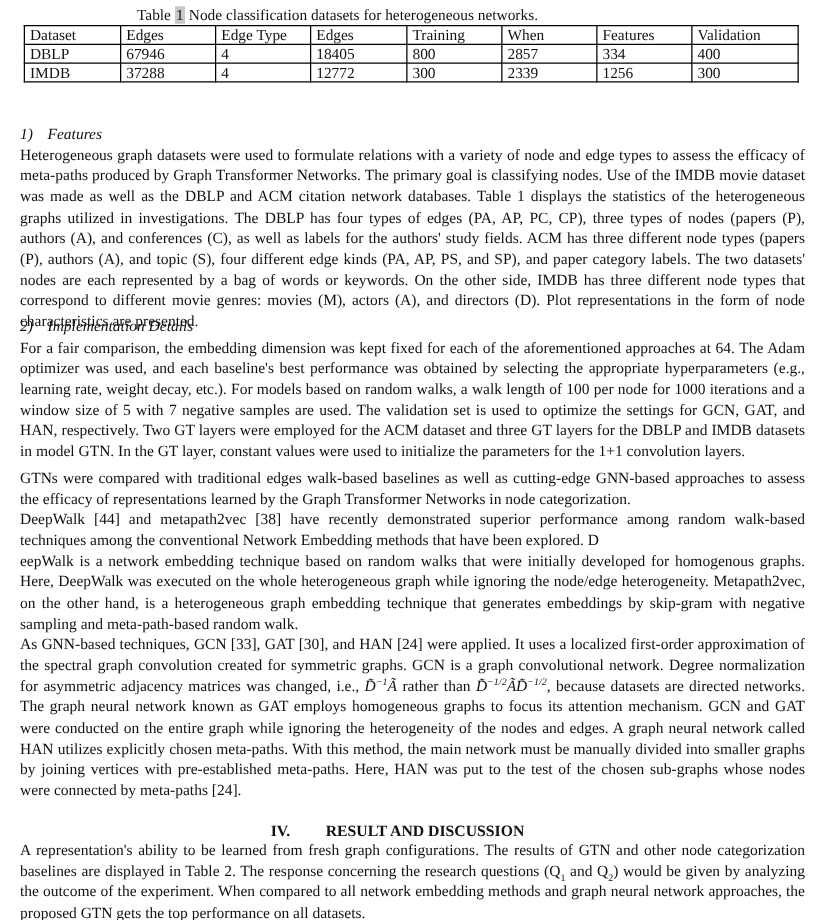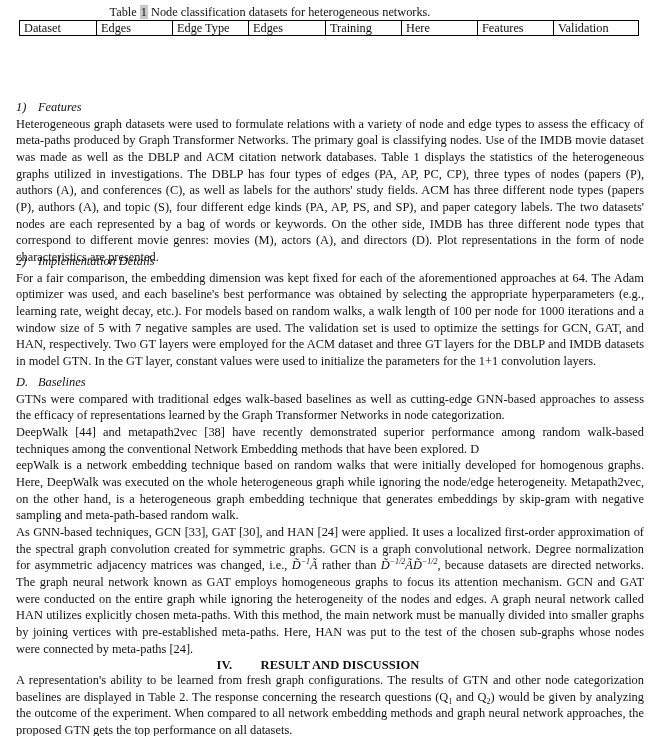--- a/index.html
+++ b/index.html
@@ -60,45 +60,62 @@
         <col style="width:76px">
         <col style="width:85px">
     </colgroup>
     <tbody>
         <tr>
       <td>Dataset</td>
       <td>Edges</td>
       <td>Edge Type</td>
       <td>Edges</td>
       <td>Training</td>
-      <td>Here</td>
+      <td>When</td>
       <td>Features</td>
       <td>Validation</td>
+    </tr>
+    <tr>
+      <td>DBLP</td>
+      <td>67946</td>
+      <td>4</td>
+      <td>18405</td>
+      <td>800</td>
+      <td>2857</td>
+      <td>334</td>
+      <td>400</td>
+    </tr>
+    <tr>
+      <td>IMDB</td>
+      <td>37288</td>
+      <td>4</td>
+      <td>12772</td>
+      <td>300</td>
+      <td>2339</td>
+      <td>1256</td>
+      <td>300</td>
     </tr>
   </tbody>
     </table>
 
   <div class="text" style="top:99px;">
     <p class="heading-sub">
       <span class="num">1)</span><span>Features</span>
     </p>
     <p>Heterogeneous graph datasets were used to formulate relations with a variety of node and edge types to assess the efficacy of meta-paths produced by Graph Transformer Networks. The primary goal is classifying nodes. Use of the IMDB movie dataset was made as well as the DBLP and ACM citation network databases. Table 1 displays the statistics of the heterogeneous graphs utilized in investigations. The DBLP has four types of edges (PA, AP, PC, CP), three types of nodes (papers (P), authors (A), and conferences (C), as well as labels for the authors' study fields. ACM has three different node types (papers (P), authors (A), and topic (S), four different edge kinds (PA, AP, PS, and SP), and paper category labels. The two datasets' nodes are each represented by a bag of words or keywords. On the other side, IMDB has three different node types that correspond to different movie genres: movies (M), actors (A), and directors (D). Plot representations in the form of node characteristics are presented.</p>
   </div>
 
   <div class="text" style="top:253px;">
     <p class="heading-sub">
       <span class="num">2)</span><span>Implementation Details</span>
     </p>
     <p>For a fair comparison, the embedding dimension was kept fixed for each of the aforementioned approaches at 64. The Adam optimizer was used, and each baseline's best performance was obtained by selecting the appropriate hyperparameters (e.g., learning rate, weight decay, etc.). For models based on random walks, a walk length of 100 per node for 1000 iterations and a window size of 5 with 7 negative samples are used. The validation set is used to optimize the settings for GCN, GAT, and HAN, respectively. Two GT layers were employed for the ACM dataset and three GT layers for the DBLP and IMDB datasets in model GTN. In the GT layer, constant values were used to initialize the parameters for the 1+1 convolution layers.</p>
   </div>
 
   <div class="text" style="top:374px;">
-    <p class="heading-sub">
-      <span class="num">D.</span><span>Baselines</span>
-    </p>
     <p>GTNs were compared with traditional edges walk-based baselines as well as cutting-edge GNN-based approaches to assess the efficacy of representations learned by the Graph Transformer Networks in node categorization.</p>
     <p>DeepWalk [44] and metapath2vec [38] have recently demonstrated superior performance among random walk-based techniques among the conventional Network Embedding methods that have been explored. D</p>
     <p>eepWalk is a network embedding technique based on random walks that were initially developed for homogenous graphs. Here, DeepWalk was executed on the whole heterogeneous graph while ignoring the node/edge heterogeneity. Metapath2vec, on the other hand, is a heterogeneous graph embedding technique that generates embeddings by skip-gram with negative sampling and meta-path-based random walk.</p>
     <p><span>As GNN-based techniques, GCN [33], GAT [30], and HAN [24] were applied. It uses a localized first-order approximation of the spectral graph convolution created for symmetric graphs. GCN is a graph convolutional network. Degree normalization for asymmetric adjacency matrices was changed, i.e., </span><span class="math"><span>D̃</span><sup>−1</sup><span>Ã</span></span><span> rather than </span><span class="math"><span>D̃</span><sup>−1/2</sup><span>Ã</span><span>D̃</span><sup>−1/2</sup></span><span>, because datasets are directed networks. The graph neural network known as GAT employs homogeneous graphs to focus its attention mechanism. GCN and GAT were conducted on the entire graph while ignoring the heterogeneity of the nodes and edges. A graph neural network called HAN utilizes explicitly chosen meta-paths. With this method, the main network must be manually divided into smaller graphs by joining vertices with pre-established meta-paths. Here, HAN was put to the test of the chosen sub-graphs whose nodes were connected by meta-paths [24].</span></p>
   </div>
 
   <div class="sec-head">
     <span class="num">IV.</span><span>RESULT AND DISCUSSION</span>
   </div>
   <div class="text" style="top:672px;">

